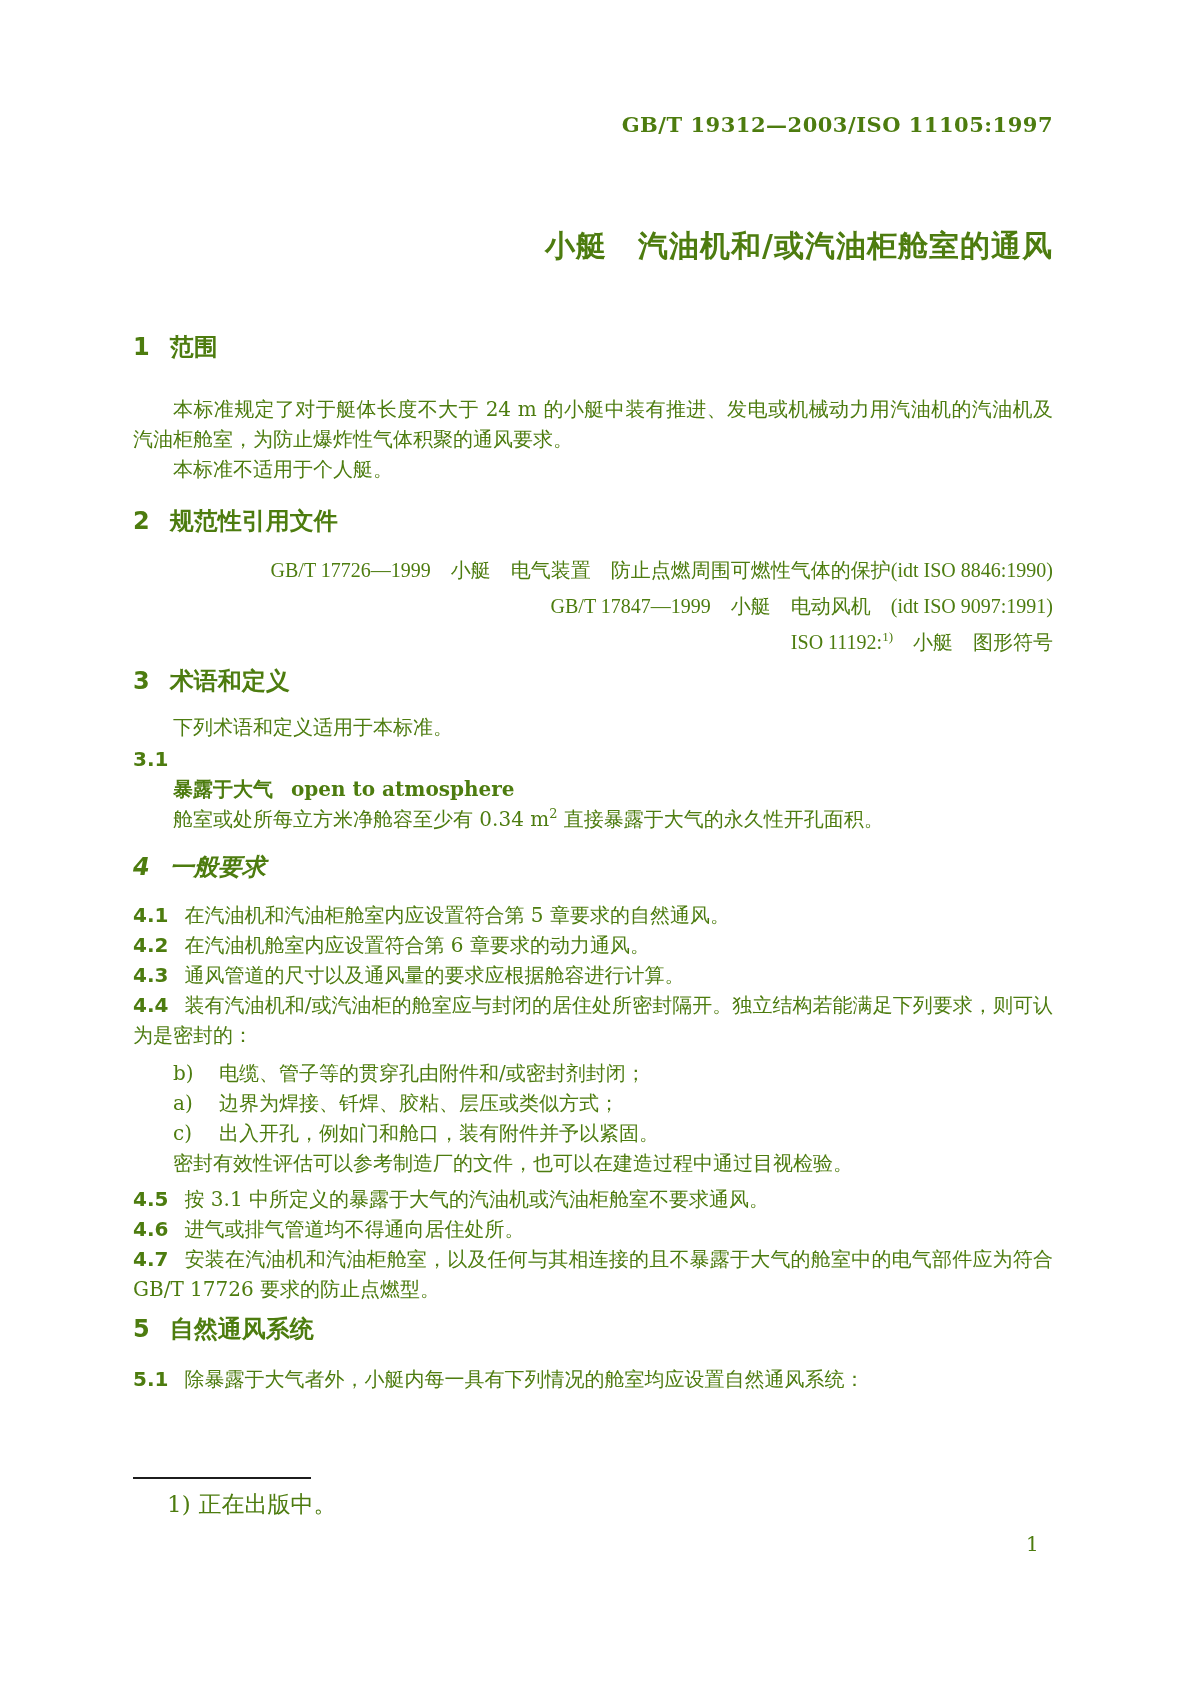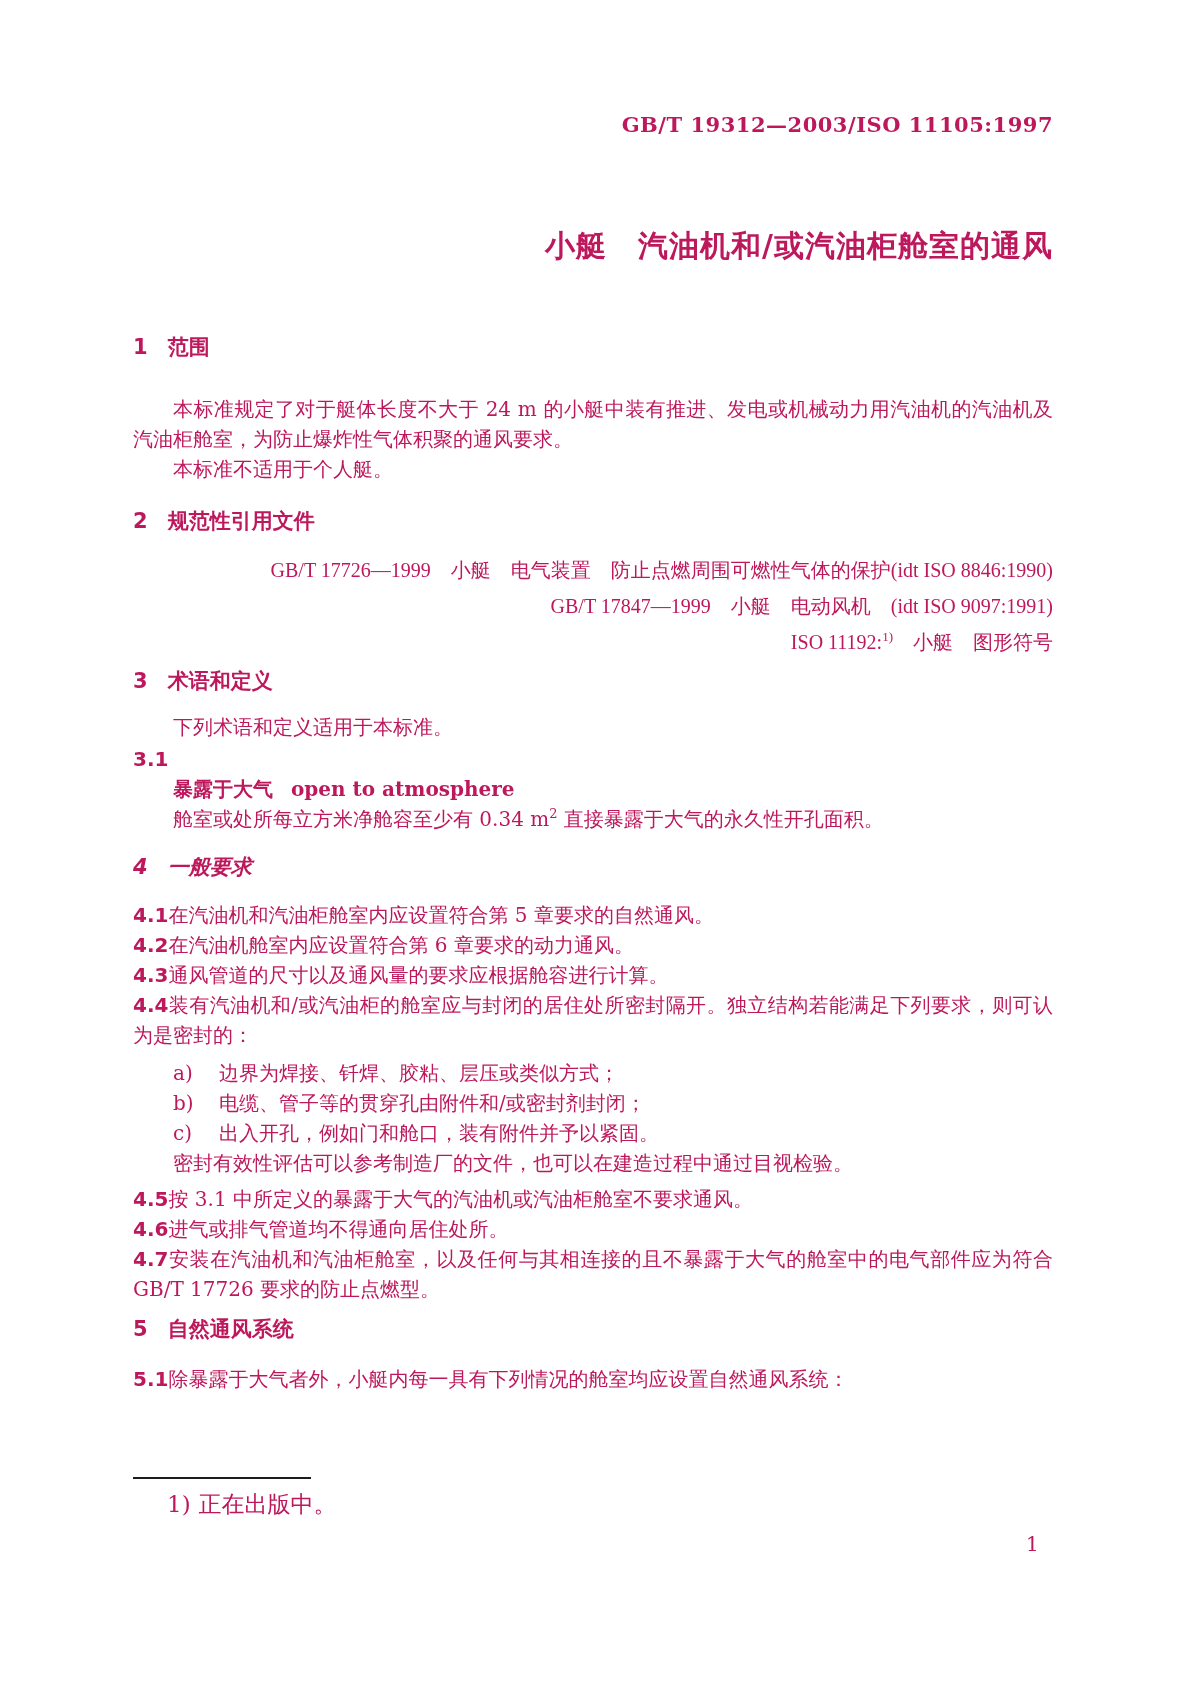--- a/index.html
+++ b/index.html
@@ -1,21 +1,21 @@
 <!DOCTYPE html>
 <html lang="zh"><head>
 <meta charset="utf-8">
 <style>
   html, body { margin: 0; padding: 0; background: #ffffff; }
   .page {
     position: relative;
     width: 1191px;
     height: 1684px;
     background: #ffffff;
-    color: #be185d;
+    color: #4d7c0f;
     overflow: hidden;
     font-family: "DejaVu Serif", "Liberation Serif", serif;
   }
   .doc-code {
     position: absolute;
     top: 112px;
     right: 138px;
     font-family: "DejaVu Serif", "Liberation Serif", serif;
     font-weight: bold;
     font-size: 21px;
@@ -39,38 +39,39 @@
     top: 322px;
     left: 133px;
     width: 920px;
     font-size: 20px;
     line-height: 30px;
     text-align: justify;
   }
   .sec-heading {
     font-family: "DejaVu Sans", "Liberation Sans", sans-serif;
     font-weight: bold;
-    font-size: 21px;
+    font-size: 24px;
     line-height: 22px;
     margin: 0;
     text-align: left;
   }
   .sec-heading .sec-num { display: inline-block; margin-right: 20px; font-family: "DejaVu Sans", "Liberation Sans", sans-serif; }
   .h1 { margin-top: 14px; margin-bottom: 36px; }
   .h2 { margin-top: 26px; margin-bottom: 20px; }
   .h3 { margin-top: 10px; margin-bottom: 20px; }
   .h4 { margin-top: 22px; margin-bottom: 22px; font-style: italic; }
   .h5 { margin-top: 14px; margin-bottom: 24px; }
   p { margin: 0; }
   .indent { text-indent: 2em; }
   .refs p { margin-left: 2em; line-height: 36px; text-align: right; font-family: Liberation Serif, serif; }
   .refs { margin-top: 4px; }
   .clause-num {
     font-family: "DejaVu Sans", "Liberation Sans", sans-serif;
     font-weight: bold;
+    margin-right: 16px;
   }
   .def-block p { margin-left: 2em; text-indent: 0; }
   .def-num {
     font-family: "DejaVu Sans", "Liberation Sans", sans-serif;
     font-weight: bold;
     margin-left: 0;
     margin-top: 2px;
   }
   .term-line { font-weight: bold; }
   .term-cn { font-family: "DejaVu Sans", "Liberation Sans", sans-serif; margin-right: 18px; }
@@ -137,22 +138,22 @@
       <p class="term-line"><span class="term-cn">暴露于大气</span><span class="term-en">open to atmosphere</span></p>
       <p><span>舱室或处所每立方米净舱容至少有 0.34 m</span><sup>2</sup><span> 直接暴露于大气的永久性开孔面积。</span></p>
     </div>
 
     <h2 class="sec-heading h4"><span class="sec-num">4</span><span>一般要求</span></h2>
     <p><span class="clause-num">4.1</span><span>在汽油机和汽油柜舱室内应设置符合第 5 章要求的自然通风。</span></p>
     <p><span class="clause-num">4.2</span><span>在汽油机舱室内应设置符合第 6 章要求的动力通风。</span></p>
     <p><span class="clause-num">4.3</span><span>通风管道的尺寸以及通风量的要求应根据舱容进行计算。</span></p>
     <p><span class="clause-num">4.4</span><span>装有汽油机和/或汽油柜的舱室应与封闭的居住处所密封隔开。独立结构若能满足下列要求，则可认为是密封的：</span></p>
     <div class="abc">
+      <p><span class="item-label">b)</span><span>电缆、管子等的贯穿孔由附件和/或密封剂封闭；</span></p>
       <p><span class="item-label">a)</span><span>边界为焊接、钎焊、胶粘、层压或类似方式；</span></p>
-      <p><span class="item-label">b)</span><span>电缆、管子等的贯穿孔由附件和/或密封剂封闭；</span></p>
       <p><span class="item-label">c)</span><span>出入开孔，例如门和舱口，装有附件并予以紧固。</span></p>
     </div>
     <p class="seal-note">密封有效性评估可以参考制造厂的文件，也可以在建造过程中通过目视检验。</p>
     <p class="after-list"><span class="clause-num">4.5</span><span>按 3.1 中所定义的暴露于大气的汽油机或汽油柜舱室不要求通风。</span></p>
     <p><span class="clause-num">4.6</span><span>进气或排气管道均不得通向居住处所。</span></p>
     <p><span class="clause-num">4.7</span><span>安装在汽油机和汽油柜舱室，以及任何与其相连接的且不暴露于大气的舱室中的电气部件应为符合 GB/T 17726 要求的防止点燃型。</span></p>
 
     <h2 class="sec-heading h5"><span class="sec-num">5</span><span>自然通风系统</span></h2>
     <p><span class="clause-num">5.1</span><span>除暴露于大气者外，小艇内每一具有下列情况的舱室均应设置自然通风系统：</span></p>
 

